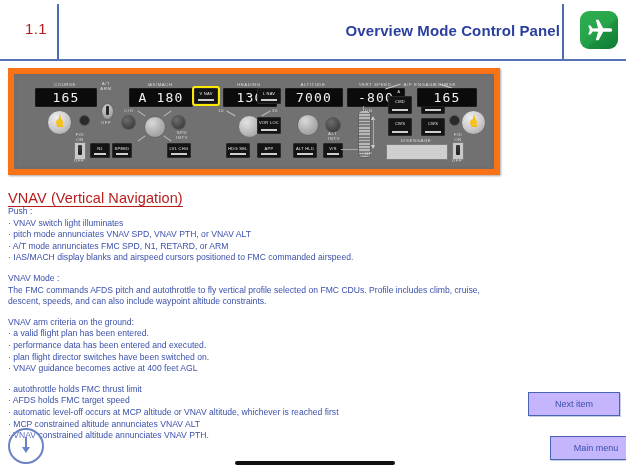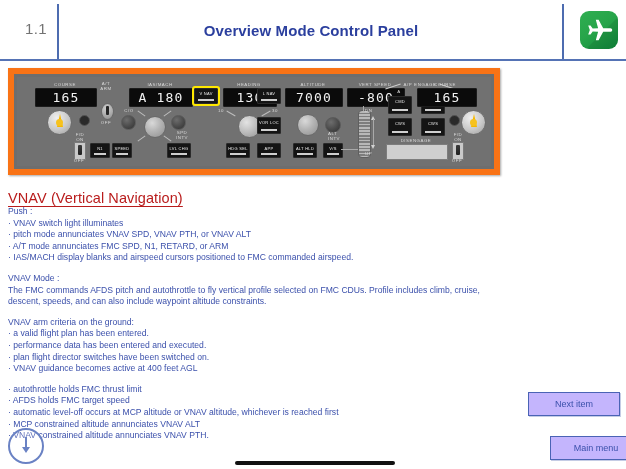--- a/index.html
+++ b/index.html
@@ -10,22 +10,22 @@
   }
   .page{position:relative;width:626px;height:469px;}
 
   
   .header{position:absolute;left:0;top:0;width:626px;height:62px;}
   .hdr-rule{position:absolute;left:0;top:59px;width:626px;height:2px;background:#5573b5;}
   .hdr-div{position:absolute;top:4px;width:2px;height:55px;background:#4d6cb0;}
   .hdr-div.left{left:57px;}
   .hdr-div.right{left:562px;}
   .hdr-num{position:absolute;left:14px;top:20px;width:44px;text-align:center;
-    font-size:15px;color:#737373;font-weight:400;letter-spacing:.3px;}
-  .hdr-title{position:absolute;left:62px;top:22px;width:498px;text-align:center;
+    font-size:15px;color:#b91c1c;font-weight:400;letter-spacing:.3px;}
+  .hdr-title{position:absolute;left:62px;top:22px;width:498px;text-align:right;
     font-size:15px;font-weight:bold;color:#2b3f9e;letter-spacing:.1px;}
   .app-icon{position:absolute;left:580px;top:11px;width:38px;height:38px;border-radius:9px;
     background:linear-gradient(145deg,#2fae51 0%,#27a54a 45%,#0f8a3c 100%);overflow:hidden;}
   .app-icon svg{display:block;width:38px;height:38px;}
 
   
   .mcp{position:absolute;left:8px;top:68px;width:480px;height:95px;
     background:#6e6e6e;border:6px solid #f97316;box-shadow:1px 1px 2px rgba(0,0,0,.35);}
   .mcp-inner{position:absolute;left:3px;top:3px;width:474px;height:89px;background:#717171;}
   .lbl{position:absolute;color:#d9d9d9;font-size:4.4px;letter-spacing:.5px;

